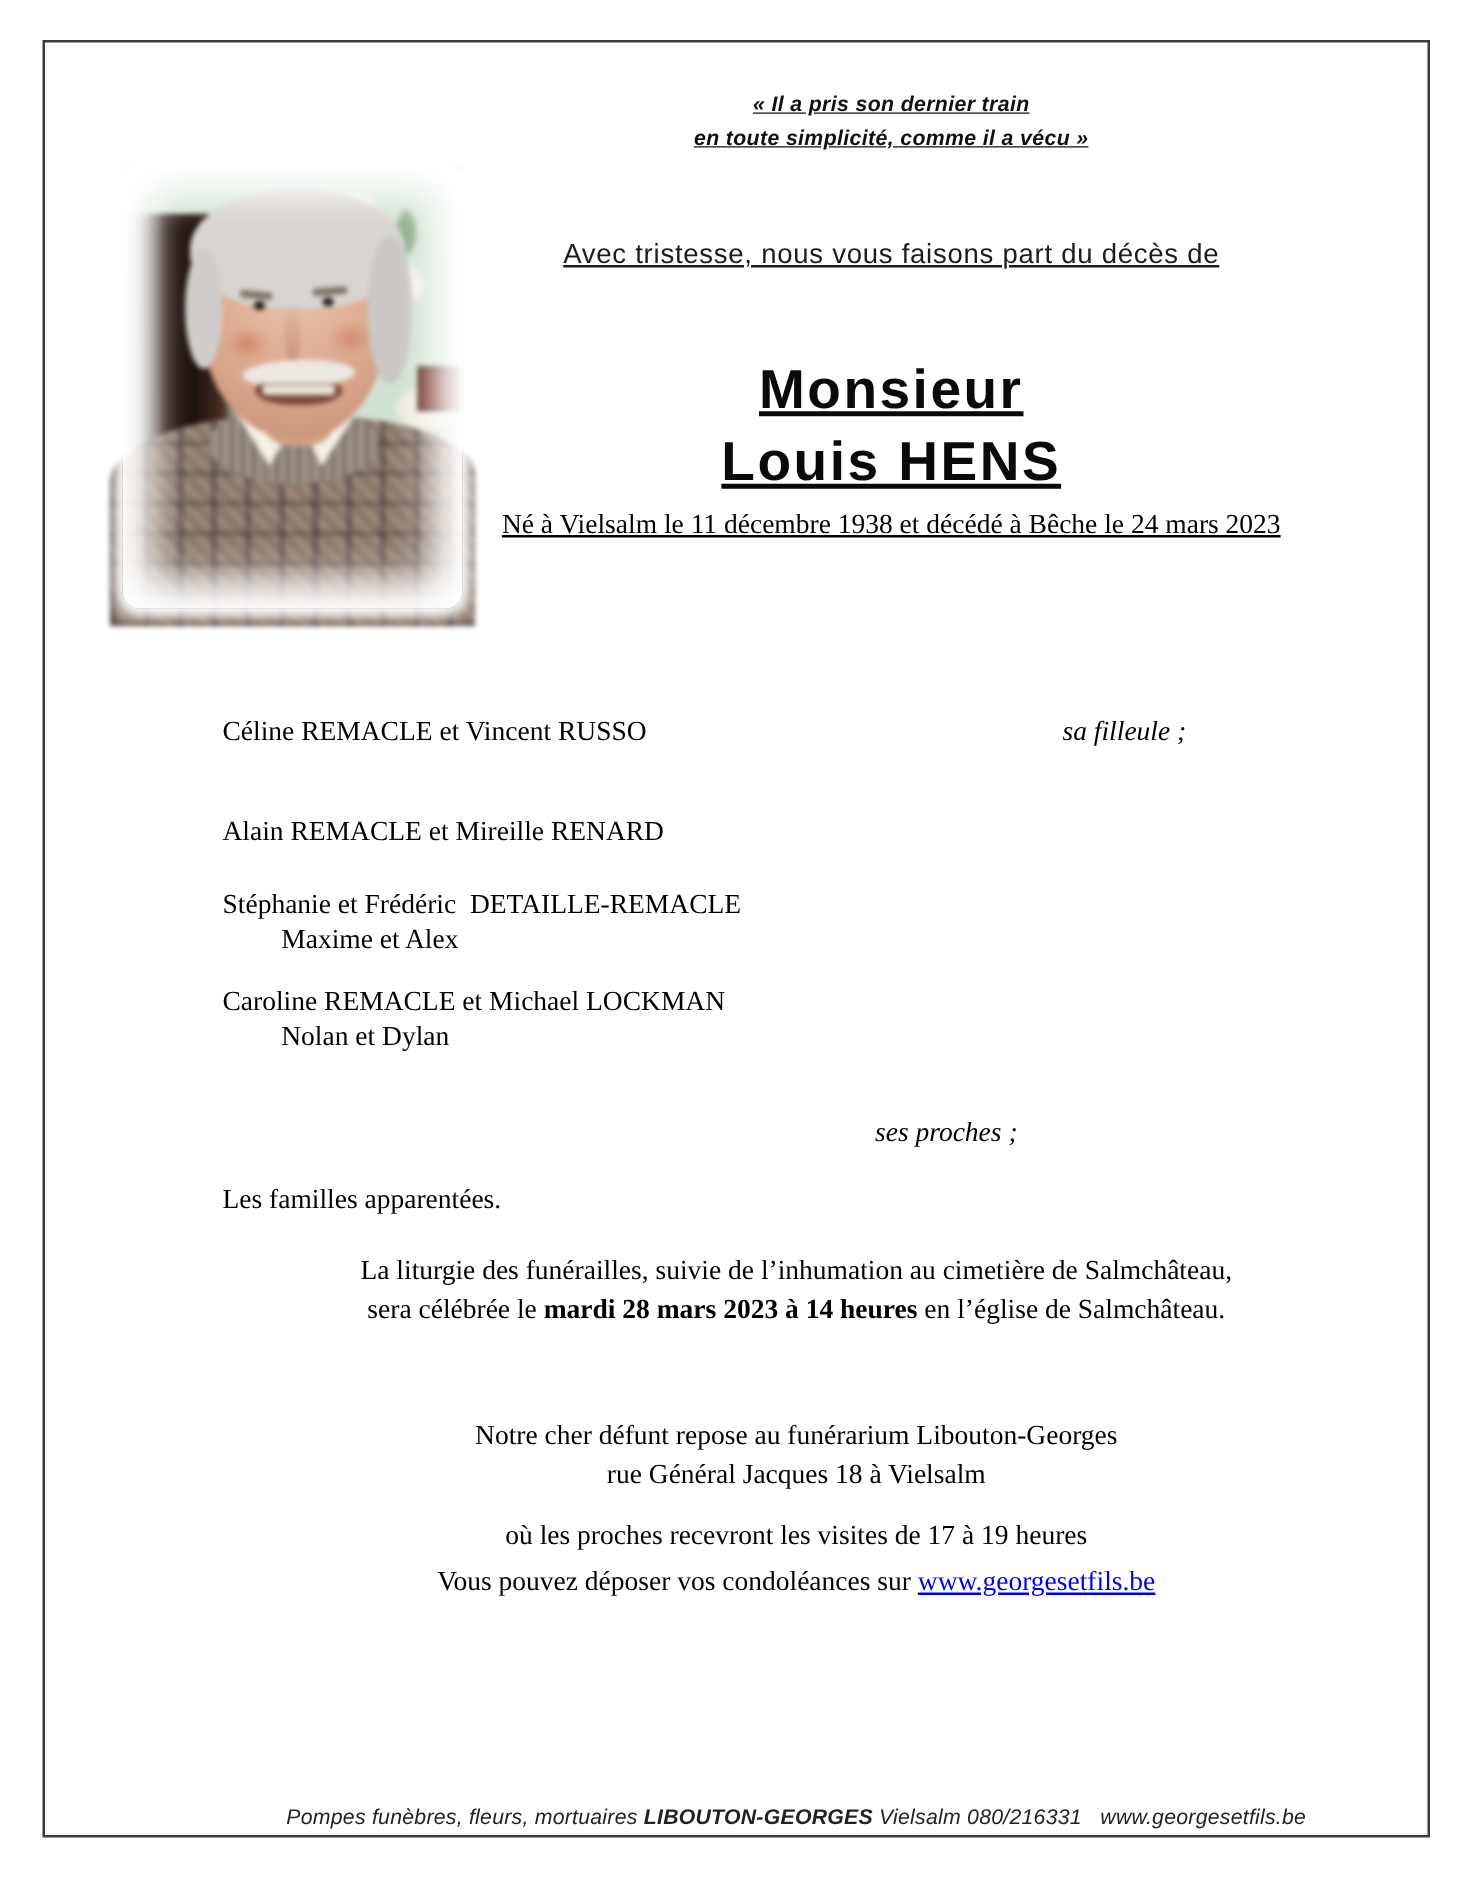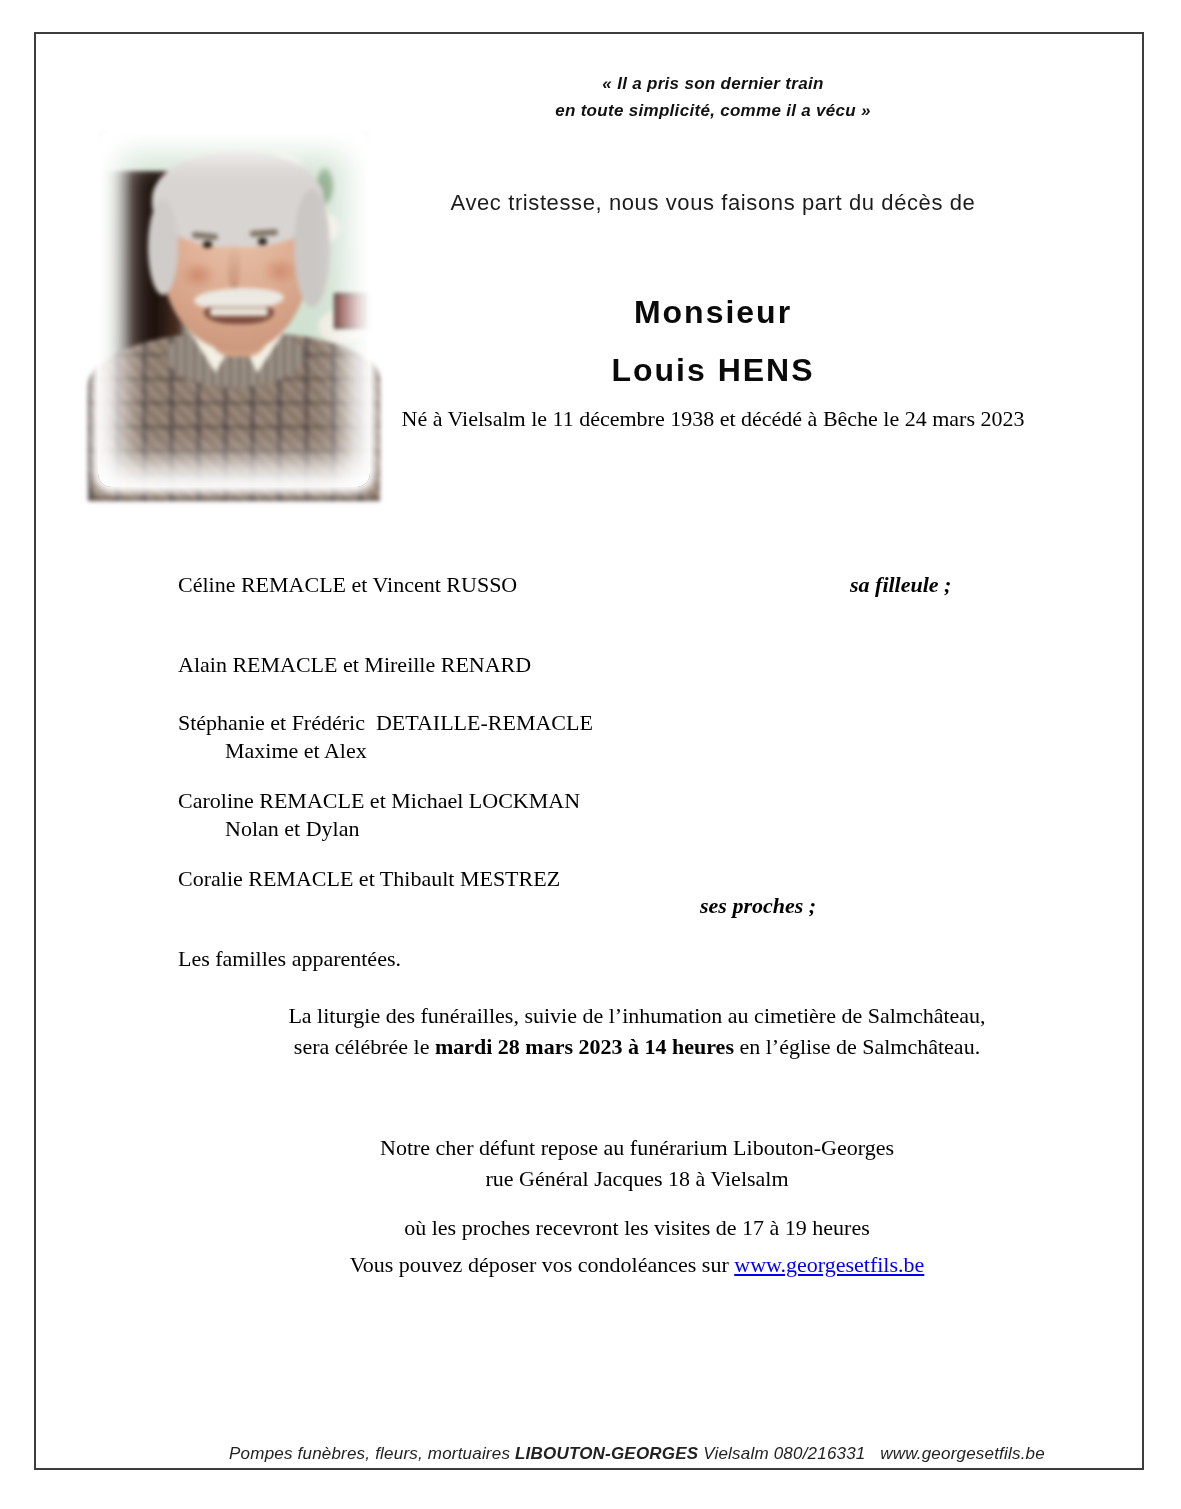--- a/index.html
+++ b/index.html
@@ -5,44 +5,44 @@
   html,body { margin:0; padding:0; background:#ffffff; }
   .page {
     position:relative; width:1181px; height:1509px; background:#fff;
     font-family:"Liberation Serif", serif; color:#000; overflow:hidden;
   }
   .frame {
     position:absolute; left:34px; top:32px; width:1106px; height:1434px;
     border:2px solid #3d3d3d; background:#fff;
   }
   
-  .hcenter { position:absolute; left:368px; width:690px; text-align:center; }
+  .hcenter { position:absolute; left:368px; width:690px; text-align:center;text-decoration:underline; }
   
   .bcenter { position:absolute; left:36px; width:1106px; text-align:center;padding-left:48px; }
 
   .quote {
     top:70px; font-family:"Liberation Sans", sans-serif;
     font-weight:bold; font-style:italic; font-size:17px; line-height:27px;
     color:#111; letter-spacing:.3px;
   }
   .announce {
     top:190px; font-family:"Liberation Sans", sans-serif;
     font-size:22px; letter-spacing:.6px; color:#1c1c1c;
   }
   .title1 { top:284px; }
   .title2 { top:342px; }
   .bigname {
     font-family:"Liberation Sans", sans-serif; font-weight:bold;
-    font-size:32px; letter-spacing:2px; color:#0a0a0a; line-height:56px;
+    font-size:44px; letter-spacing:2px; color:#0a0a0a; line-height:56px;
   }
   .dates { top:406px; font-size:22px; }
 
   .name-row { position:absolute; left:178px; font-size:22px; white-space:pre-wrap; }
   .child-row { position:absolute; left:225px; font-size:22px; }
-  .relation { position:absolute; font-size:22px; font-weight:bold; font-style:italic; }
+  .relation { position:absolute; font-size:22px; font-weight:normal; font-style:italic; }
 
   .body-par { font-size:22px; line-height:31px; }
   .b { font-weight:bold; }
 
   .condolences { top:1252px; font-size:22px; }
   .link { color:#0000EE; text-decoration:underline; cursor:pointer; }
 
   .footer {
     top:1444px; font-family:"Liberation Sans", sans-serif; font-style:italic;
     font-size:17px; color:#222; white-space:pre-wrap; letter-spacing:.2px;
@@ -160,21 +160,20 @@
   <div class="relation" style="left:850px; top:572px">sa filleule ;</div>
 
   <div class="name-row" style="top:710px">Stéphanie et Frédéric  DETAILLE-REMACLE</div>
 
   <div class="name-row" style="top:652px">Alain REMACLE et Mireille RENARD</div>
   <div class="child-row" style="top:738px">Maxime et Alex</div>
 
   <div class="name-row" style="top:788px">Caroline REMACLE et Michael LOCKMAN</div>
   <div class="child-row" style="top:816px">Nolan et Dylan</div>
 
-  <div class="name-row" style="top:866px">Coralie REMACLE et Thibault MESTREZ</div>
   <div class="relation" style="left:700px; top:893px; width:256px; text-align:left">ses proches ;</div>
 
   <div class="name-row" style="top:946px">Les familles apparentées.</div>
 
   <div class="bcenter body-par" style="top:1000px">
     <div>La liturgie des funérailles, suivie de l’inhumation au cimetière de Salmchâteau,</div>
     <div><span>sera célébrée le </span><span class="b">mardi 28 mars 2023 à 14 heures</span><span> en l’église de Salmchâteau.</span></div>
   </div>
 
   <div class="bcenter body-par" style="top:1132px">

